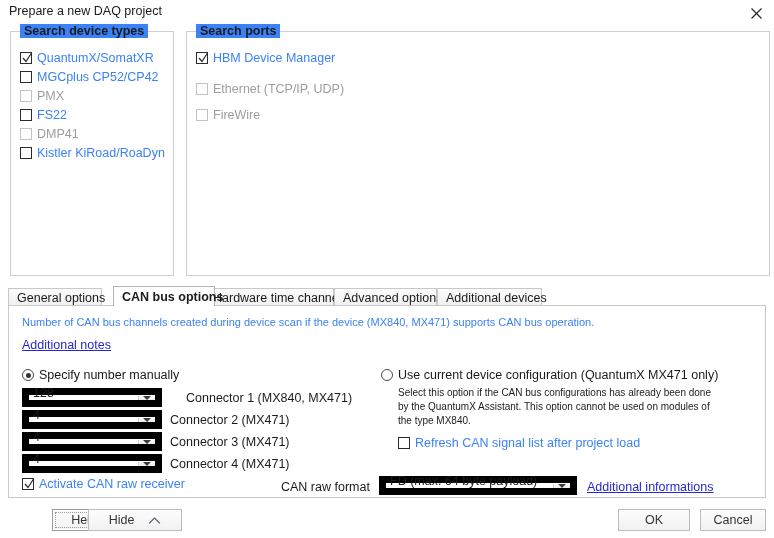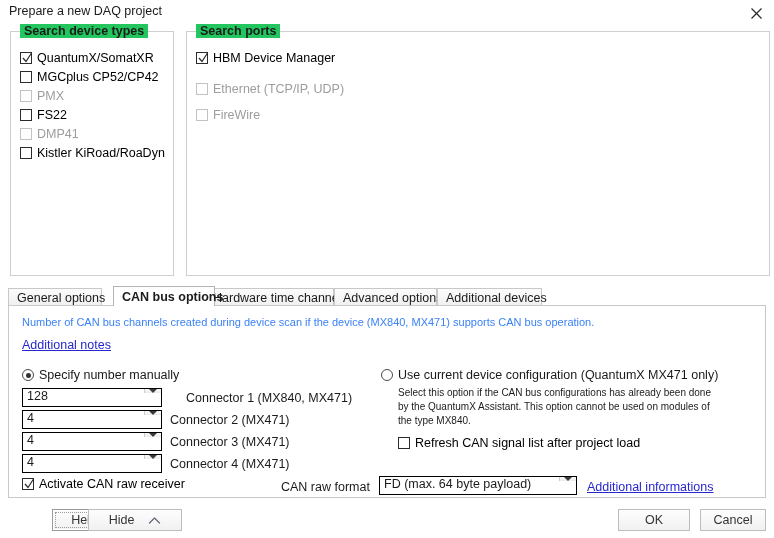--- a/index.html
+++ b/index.html
@@ -33,21 +33,21 @@
 
   
   .groupbox {
     position: absolute;
     border: 1px solid #cfcfcf;
     background: #fff;
   }
   .groupbox > .gb-title {
     position: absolute;
     top: -8px; left: 9px;
-    background: #22c55e;
+    background: #3b82f6;
     padding: 0 4px;
     font-weight: bold;
     font-size: 12.5px;
     color: #1b1b1b;
     white-space: nowrap;
   }
   #gb-devices { left: 10px; top: 31px; width: 164px; height: 245px; }
   #gb-ports   { left: 186px; top: 31px; width: 584px; height: 245px; }
 
   
@@ -64,21 +64,21 @@
     background: #fff;
     margin-right: 5px;
     flex: none;
     position: relative;
   }
   .box.disabled { border-color: #c2c2c2; }
   .box .tick {
     position: absolute; left: 1px; top: -1px;
     width: 10px; height: 12px;
   }
-  .cb-label { color: #000000; }
+  .cb-label { color: #3b82f6; }
   .cb-label.disabled { color: #9d9d9d; }
 
   .radio-row {
     position: absolute;
     display: flex; align-items: flex-start;
     white-space: nowrap; font-size: 12.5px;
   }
   .radio {
     width: 12px; height: 12px; border-radius: 50%;
     border: 1px solid #4a4a4a; background: #fff;
@@ -126,23 +126,23 @@
   .link {
     color: #2727cf; text-decoration: underline;
     font-size: 12.5px; white-space: nowrap; cursor: pointer;
   }
   #additional-notes { position: absolute; left: 13px; top: 32px; }
 
   
   .combo {
     position: absolute;
     height: 19px;
-    border: 1px solid #000000;
+    border: 7px solid #000000;
     background: #fff;
-    display: flex; align-items: flex-start;
+    display: flex; align-items: flex-end;
   }
   .combo .val {
     flex: 1; display: flex; align-items: center;
     padding-left: 4px;
     font-size: 12.5px; color: #1b1b1b;
     white-space: nowrap; overflow: hidden;
   }
   .combo .arrow {
     width: 17px; flex: none;
     border-left: 1px solid #cdcdcd;

